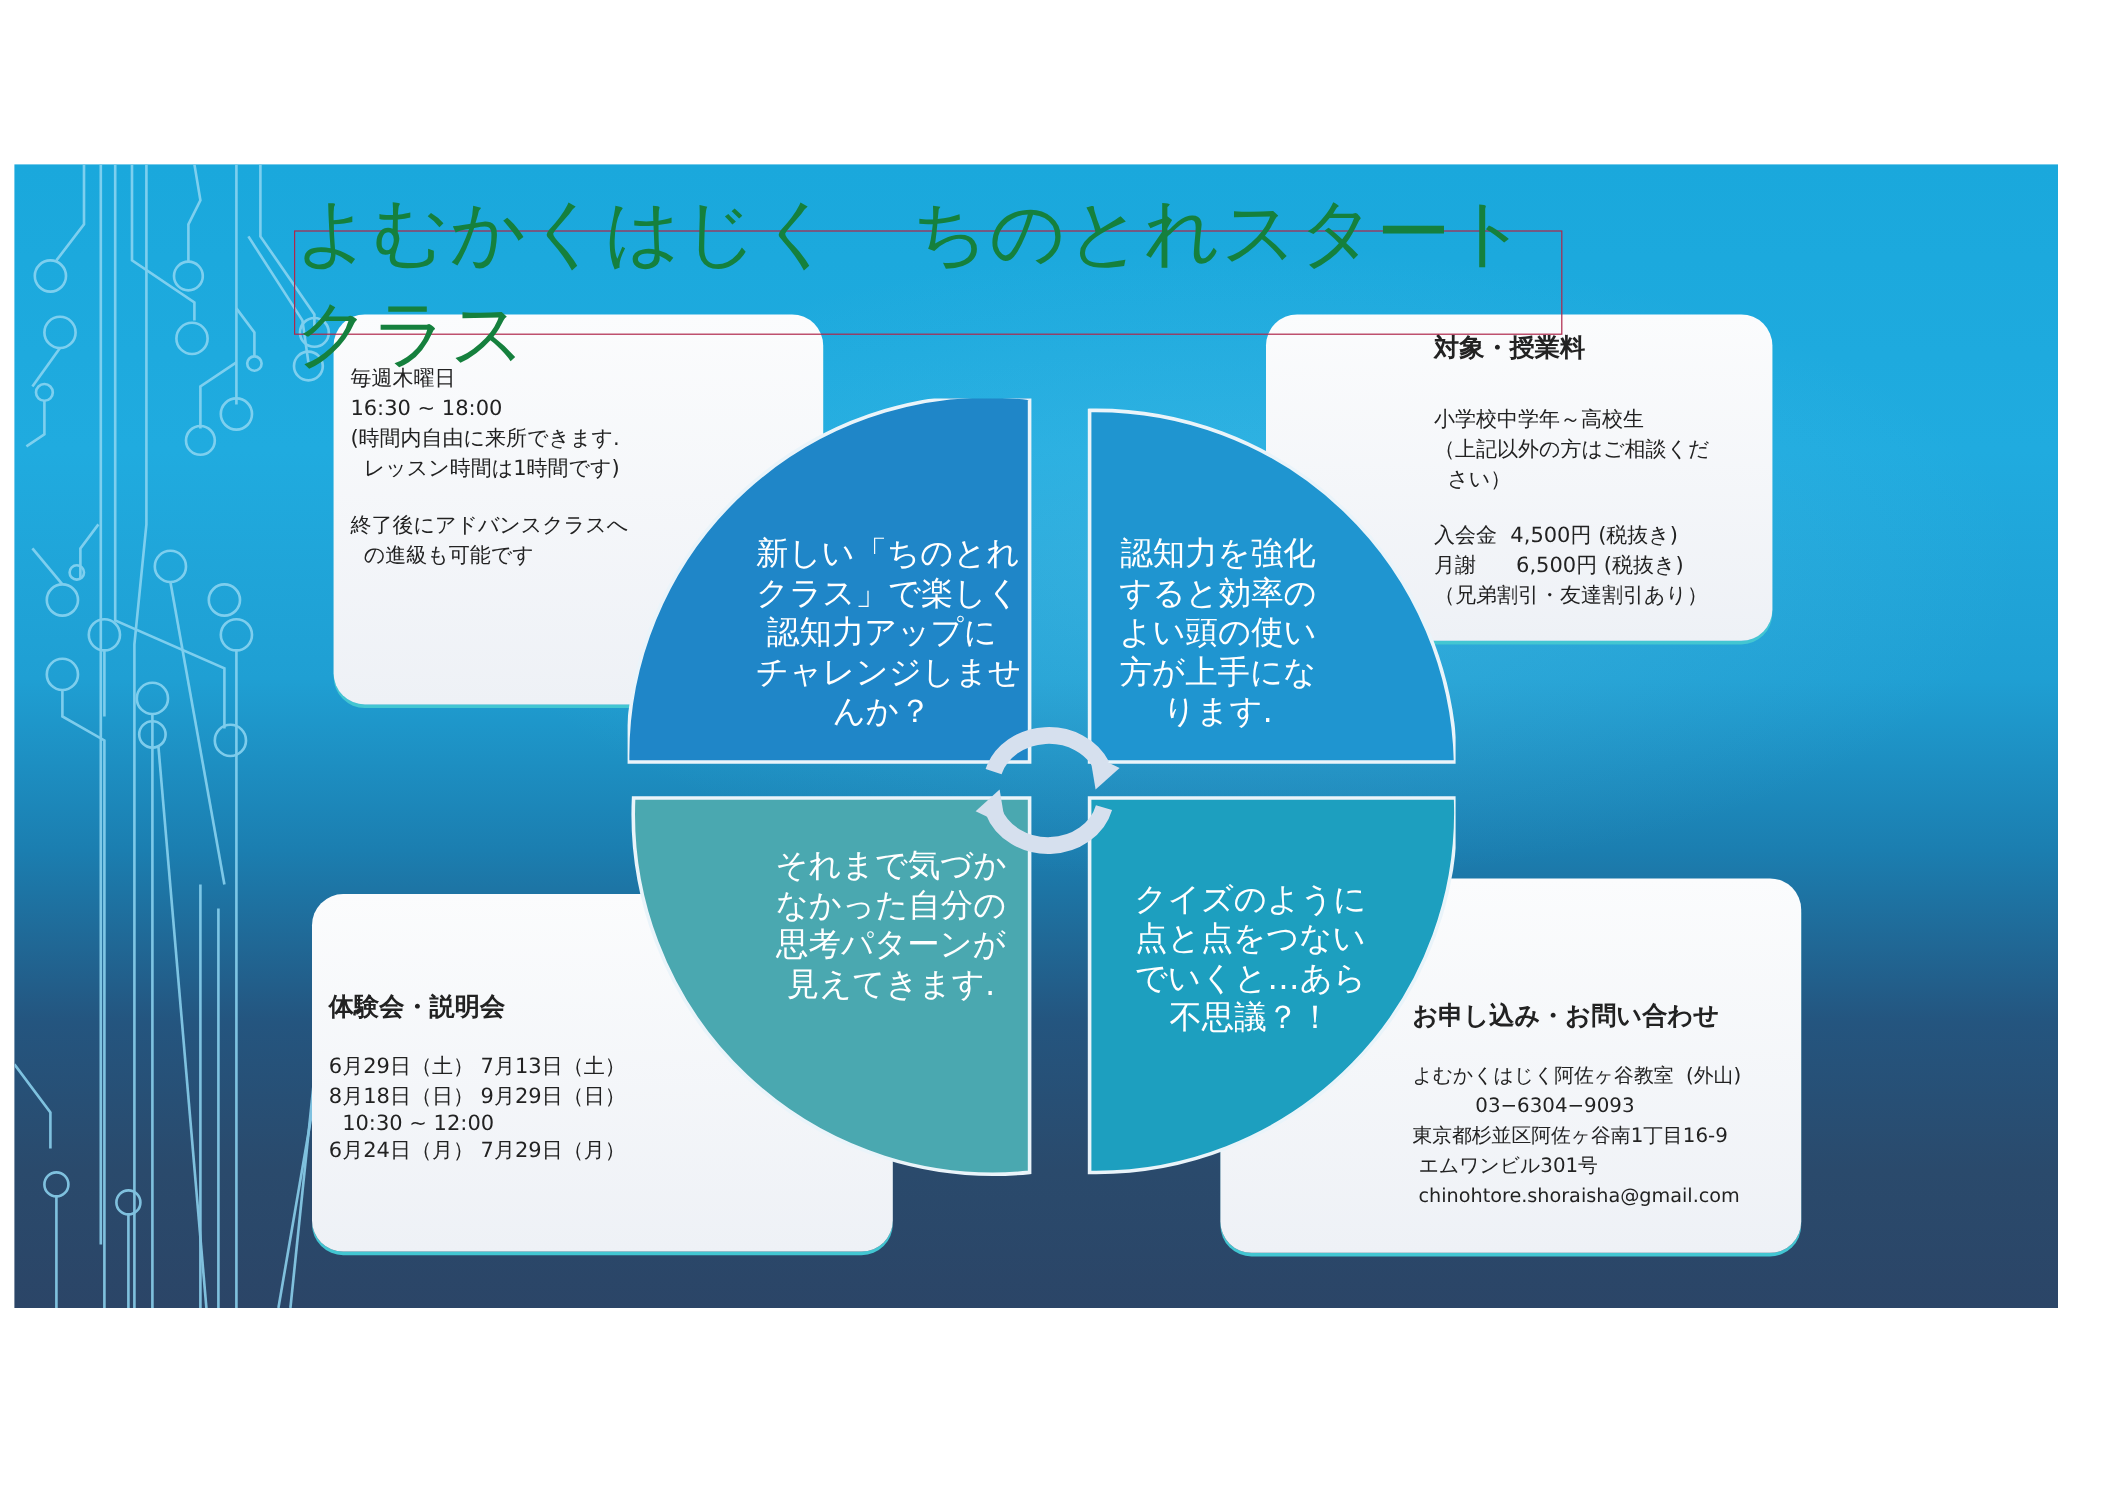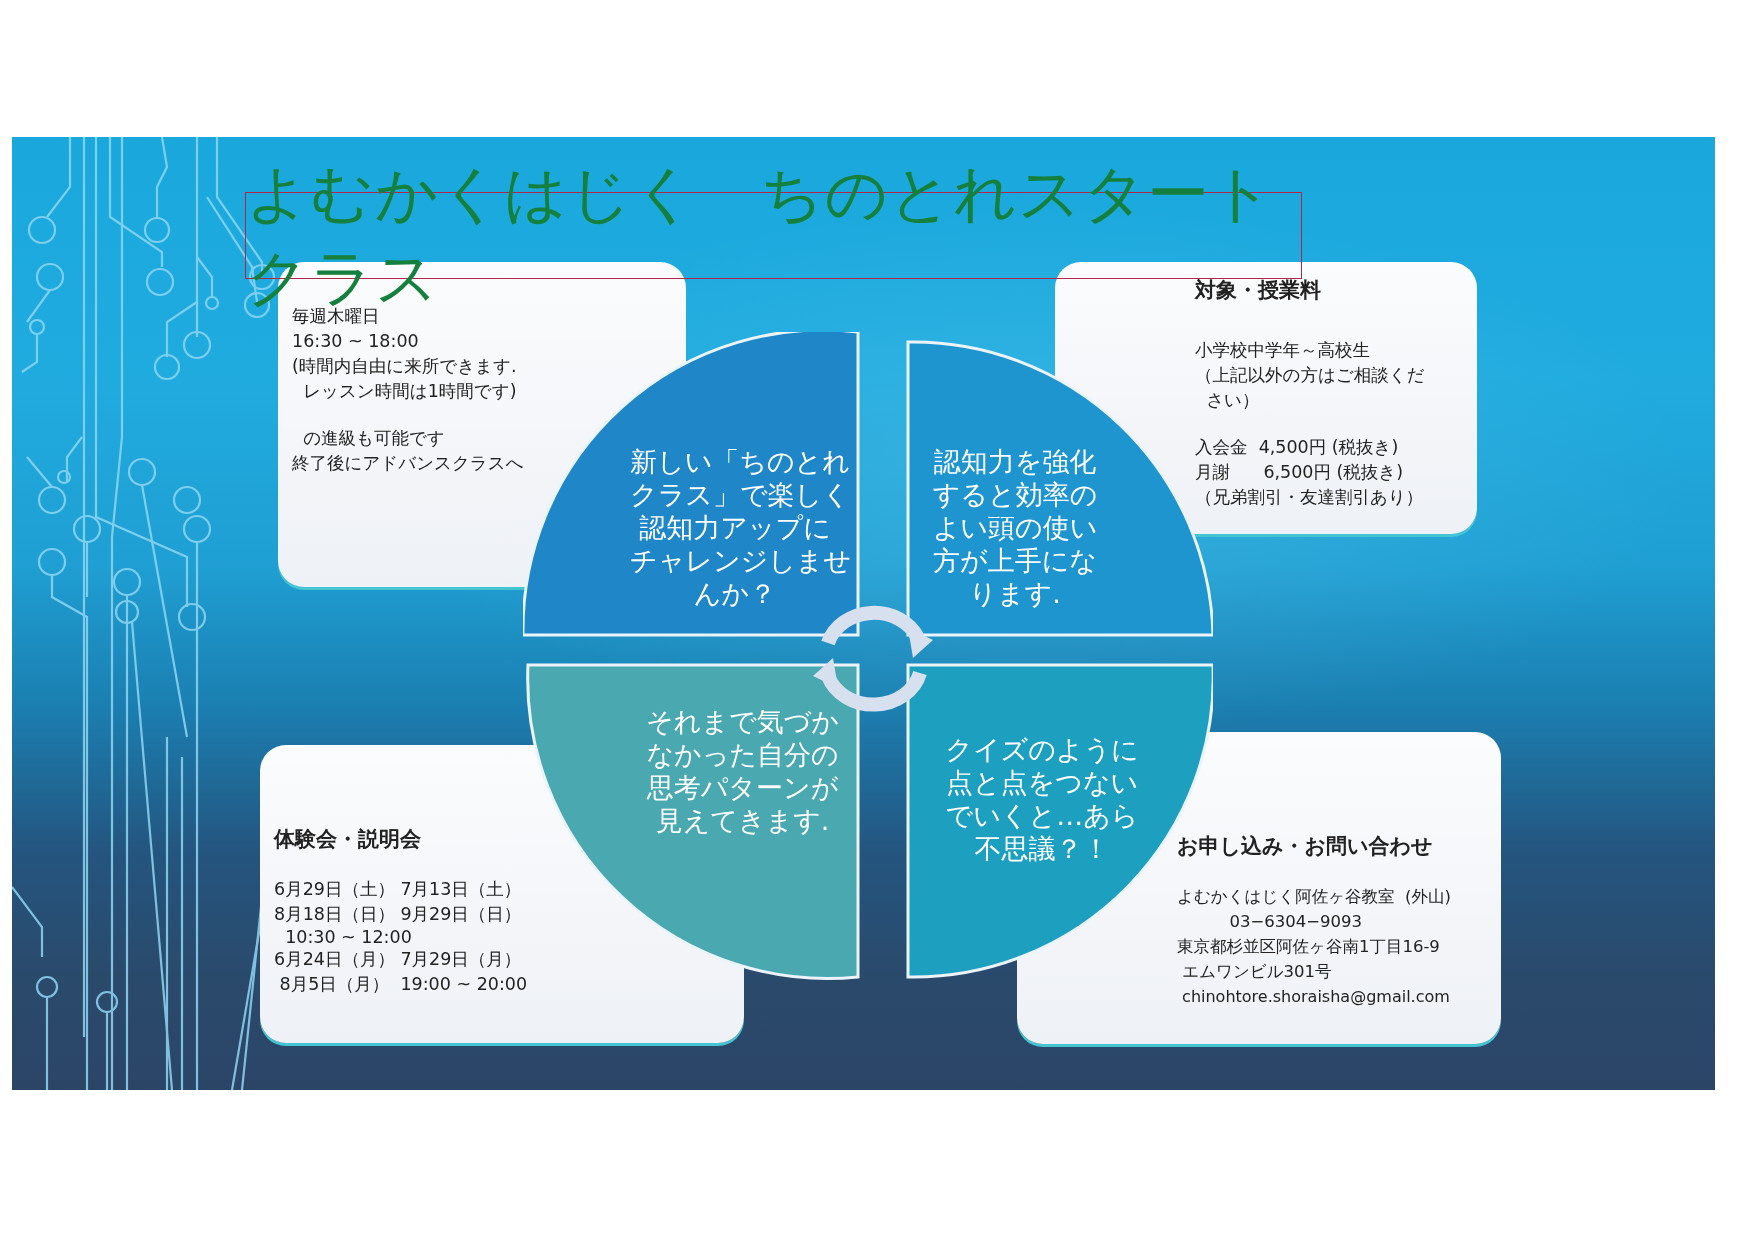--- a/index.html
+++ b/index.html
@@ -109,22 +109,22 @@
 
 <div class="title-box">よむかくはじく　ちのとれスタートクラス</div>
 
 <div class="card" id="card-schedule">
   <div style="height:30px"></div>
   <div class="line">毎週木曜日</div>
   <div class="line">16:30 ~ 18:00</div>
   <div class="line">(時間内自由に来所できます.</div>
   <div class="line">  レッスン時間は1時間です)</div>
   <div class="gap"></div>
+  <div class="line">終了後にアドバンスクラスへ</div>
   <div class="line">  の進級も可能です</div>
-  <div class="line">終了後にアドバンスクラスへ</div>
 </div>
 
 <div class="card" id="card-fee">
   <h3>対象・授業料</h3>
   <div style="height:34px"></div>
   <div class="line">小学校中学年～高校生</div>
   <div class="line">（上記以外の方はご相談くだ</div>
   <div class="line">  さい）</div>
   <div class="gap"></div>
   <div class="line">入会金  4,500円 (税抜き)</div>
@@ -132,21 +132,20 @@
   <div class="line">（兄弟割引・友達割引あり）</div>
 </div>
 
 <div class="card" id="card-trial">
   <h3>体験会・説明会</h3>
   <div style="height:24px"></div>
   <div class="line">6月29日（土） 7月13日（土）</div>
   <div class="line">8月18日（日） 9月29日（日）</div>
   <div class="line" style="line-height:20px">  10:30 ~ 12:00</div>
   <div class="line">6月24日（月） 7月29日（月）</div>
-  <div class="line"> 8月5日（月）  19:00 ~ 20:00</div>
 </div>
 
 <div class="card" id="card-contact">
   <h3>お申し込み・お問い合わせ</h3>
   <div style="height:24px"></div>
   <div class="line" style="font-size:16.5px">よむかくはじく阿佐ヶ谷教室  (外山)</div>
   <div class="line" style="font-size:16.5px">          03−6304−9093</div>
   <div class="line" style="font-size:16.5px">東京都杉並区阿佐ヶ谷南1丁目16-9</div>
   <div class="line" style="font-size:16.5px"> エムワンビル301号</div>
   <div class="line" style="font-size:16px"> chinohtore.shoraisha@gmail.com</div>

